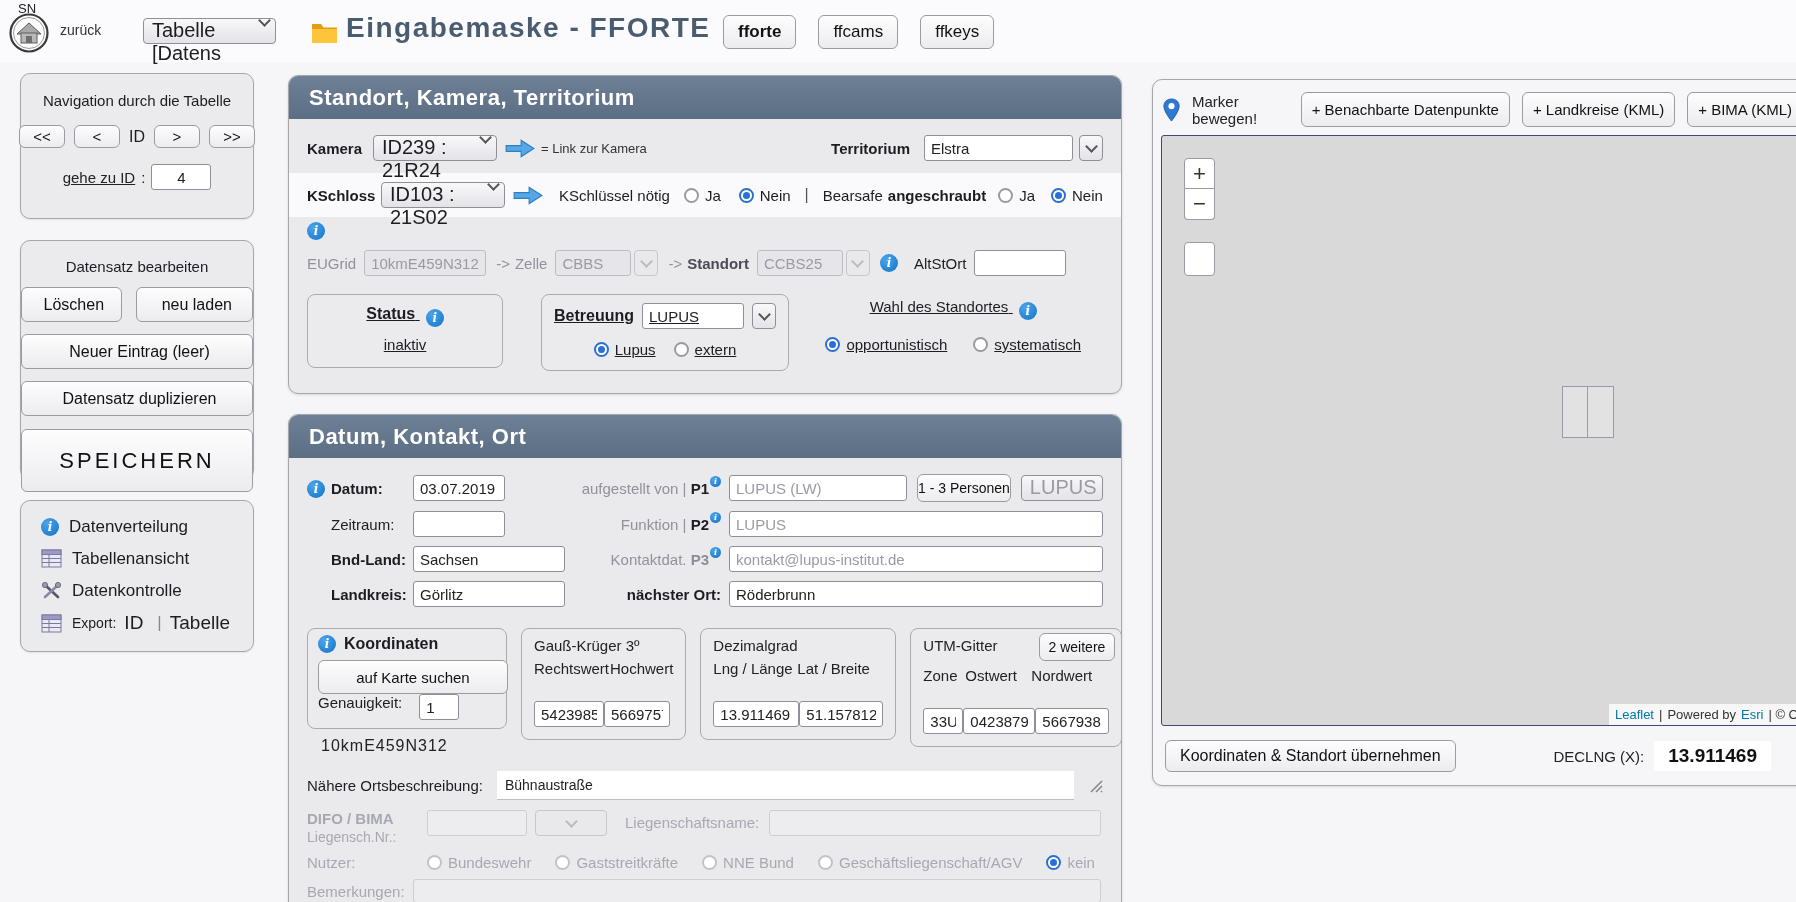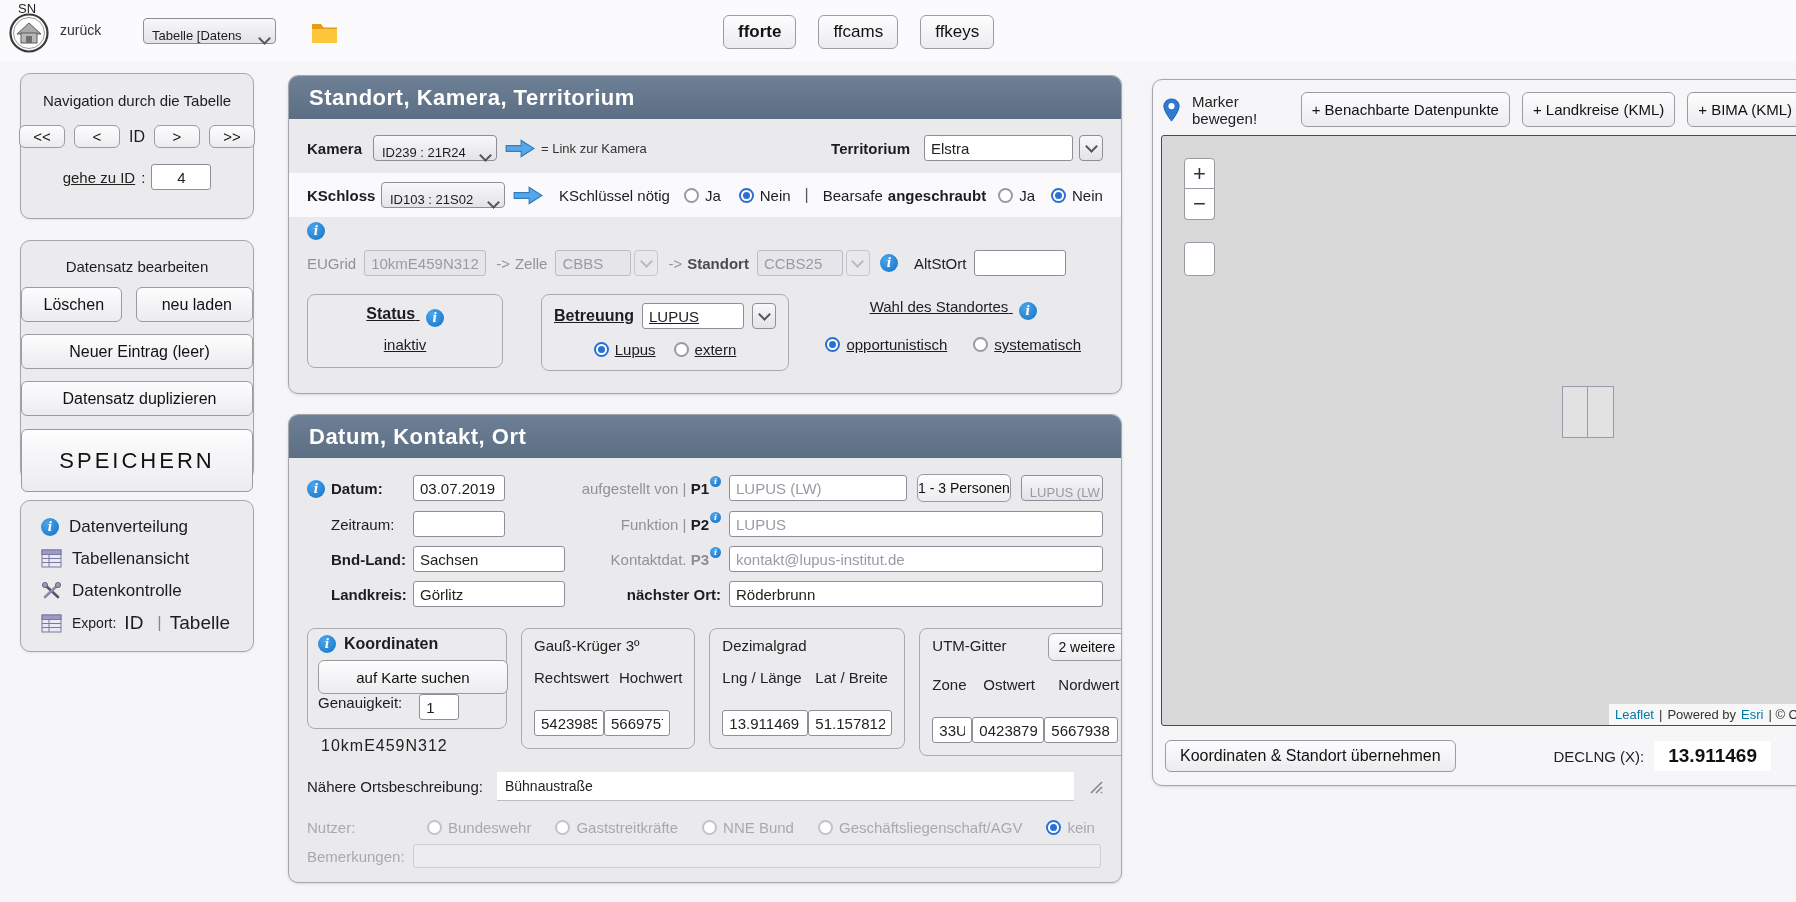--- a/index.html
+++ b/index.html
@@ -11,23 +11,23 @@
   .panel{background:#ebebee;border:1px solid #a6a6ad;border-radius:10px;
          box-shadow:0 1px 2px rgba(0,0,0,.08);}
   .btn{display:inline-flex;align-items:center;justify-content:center;
        background:linear-gradient(#fdfdfe,#ececef);border:1px solid #9b9ba3;
        border-radius:6px;font-size:15px;color:#111;padding:3px 10px;cursor:pointer;
        font-family:"Liberation Sans",sans-serif;white-space:nowrap;}
   .inp{border:1px solid #8f8f99;border-radius:3px;background:#fff;color:#222;
        font-size:15px;padding:3px 6px;font-family:"Liberation Sans",sans-serif;box-sizing:border-box;height:26px;}
   .inp.gray{color:#9a9aa4;}
   .inp.dis{background:#e6e6ea;color:#9a9aa4;border-color:#bcbcc4;}
-  .selectbox{display:inline-flex;align-items:flex-end;justify-content:space-between;
+  .selectbox{display:inline-flex;align-items:flex-start;justify-content:space-between;
        border:1px solid #8f8f99;border-radius:4px;height:26px;box-sizing:border-box;
-       background:linear-gradient(#f8f8fa,#e3e3e8);padding:0 6px 0 8px;font-size:13px;cursor:pointer;}
+       background:linear-gradient(#f8f8fa,#e3e3e8);padding:0 6px 0 8px;font-size:20px;cursor:pointer;}
   .chev{width:7px;height:7px;border-right:2px solid #555;border-bottom:2px solid #555;
         transform:rotate(45deg);margin-left:8px;margin-top:-3px;flex:none;}
   .ddbtn{width:24px;height:26px;box-sizing:border-box;border:1px solid #8f8f99;border-radius:4px;
         background:linear-gradient(#f8f8fa,#e3e3e8);display:inline-flex;align-items:center;justify-content:center;cursor:pointer;}
   .ddbtn .chev{margin:0 0 3px 0;}
   .ddbtn.dis{border-color:#c6c6ce;background:#e9e9ec;}
   .ddbtn.dis .chev{border-color:#bbb;}
   .rd{width:15px;height:15px;border-radius:50%;border:2px solid #9a9aa4;background:#fff;
       display:inline-flex;align-items:center;justify-content:center;flex:none;cursor:pointer;box-sizing:border-box;}
   .rd.on{border-color:#2a6fd4;}
@@ -114,21 +114,21 @@
   .rlab{width:150px;flex:none;text-align:right;font-size:15px;margin-right:8px;white-space:nowrap;}
   .rinp{width:402px;}
   .koordrow{display:flex;align-items:flex-start;padding:14px 18px 0;gap:14px;}
   .kbox{width:200px;padding:6px 10px 8px;}
   .kline1{display:flex;align-items:center;gap:8px;}
   .kbtn{width:168px;margin-top:7px;height:26px;font-size:15px;}
   .kline3{display:flex;align-items:flex-start;gap:17px;font-size:15px;}
   .gridref{margin:8px 0 0 14px;font-size:16px;letter-spacing:1px;color:#222;}
   .cbox{padding:8px 12px 12px;}
   .cbox .ct{font-size:15px;color:#222;}
-  .clabels{display:flex;gap:13px;margin-top:15px;font-size:15px;color:#222;}
+  .clabels{display:flex;gap:4px;margin-top:6px;font-size:15px;color:#222;}
   .cinputs{display:flex;margin-top:24px;}
   .utm-head{display:flex;align-items:flex-start;justify-content:space-between;}
   .morebtn{font-size:14px;height:24px;padding:1px 9px;margin:-4px -6px 0 0;}
   .ortrow{display:flex;align-items:center;padding:16px 18px 0;gap:14px;}
   .ortlab{font-size:15px;white-space:nowrap;}
   .ortinp{flex:1;border:none;border-bottom:1px solid #bdbdc5;background:#fff;
           font-size:14px;padding:3px 8px;height:22px;color:#222;font-family:"Liberation Sans",sans-serif;}
   .grip{width:15px;height:15px;flex:none;cursor:nwse-resize;}
   .difo{padding:10px 18px 0;color:#a8a8b2;}
   .difo-row1{display:flex;align-items:flex-start;}
@@ -189,20 +189,21 @@
     <div class="selectbox tbl-select">
       <span>Tabelle [Datens</span>
       <span class="chev"></span>
     </div>
     <div class="folder">
       <svg viewBox="0 0 27 23" width="27" height="23">
         <path d="M1 3 h9 l2.5 3.5 H26 V22 H1 Z" fill="#e39c14"></path>
         <path d="M1 8 h25 v14 H1 Z" fill="#fdc63a"></path>
       </svg>
     </div>
+    <div class="title">Eingabemaske - FFORTE</div>
     <div class="apps">
       <div class="btn active">fforte</div>
       <div class="btn">ffcams</div>
       <div class="btn">ffkeys</div>
     </div>
   </div>
 
   <div class="col-left">
 
     <div class="panel p-nav">
@@ -511,20 +512,32 @@
           <span class="grip">
             <svg viewBox="0 0 15 15" width="15" height="15">
               <line x1="14" y1="3" x2="3" y2="14" stroke="#888" stroke-width="1.6"></line>
               <line x1="14" y1="8" x2="8" y2="14" stroke="#888" stroke-width="1.6"></line>
               <line x1="14" y1="13" x2="13" y2="14" stroke="#888" stroke-width="1.6"></line>
             </svg>
           </span>
         </div>
 
         <div class="difo">
+          <div class="difo-row1">
+            <div class="difo-names">
+              <div class="difo-t">DIFO / BIMA</div>
+              <div class="difo-s">Liegensch.Nr.:</div>
+            </div>
+            <input class="inp" style="width: 100px;">
+            <span class="ddbtn dis" style="width:72px;margin-left:8px;">
+                <span class="chev"></span>
+              </span>
+            <span style="margin:4px 10px 0 18px;font-size:15px;">Liegenschaftsname:</span>
+            <input class="inp" style="flex: 1 1 0%; margin-right: 2px;">
+          </div>
           <div class="nutzer-row">
             <span style="width:96px;flex:none;">Nutzer:</span>
             <span class="opt">
                 <span class="rd dim"></span>
               <span class="rdl">Bundeswehr</span>
               </span>
             <span class="opt">
                 <span class="rd dim"></span>
               <span class="rdl">Gaststreitkräfte</span>
               </span>

